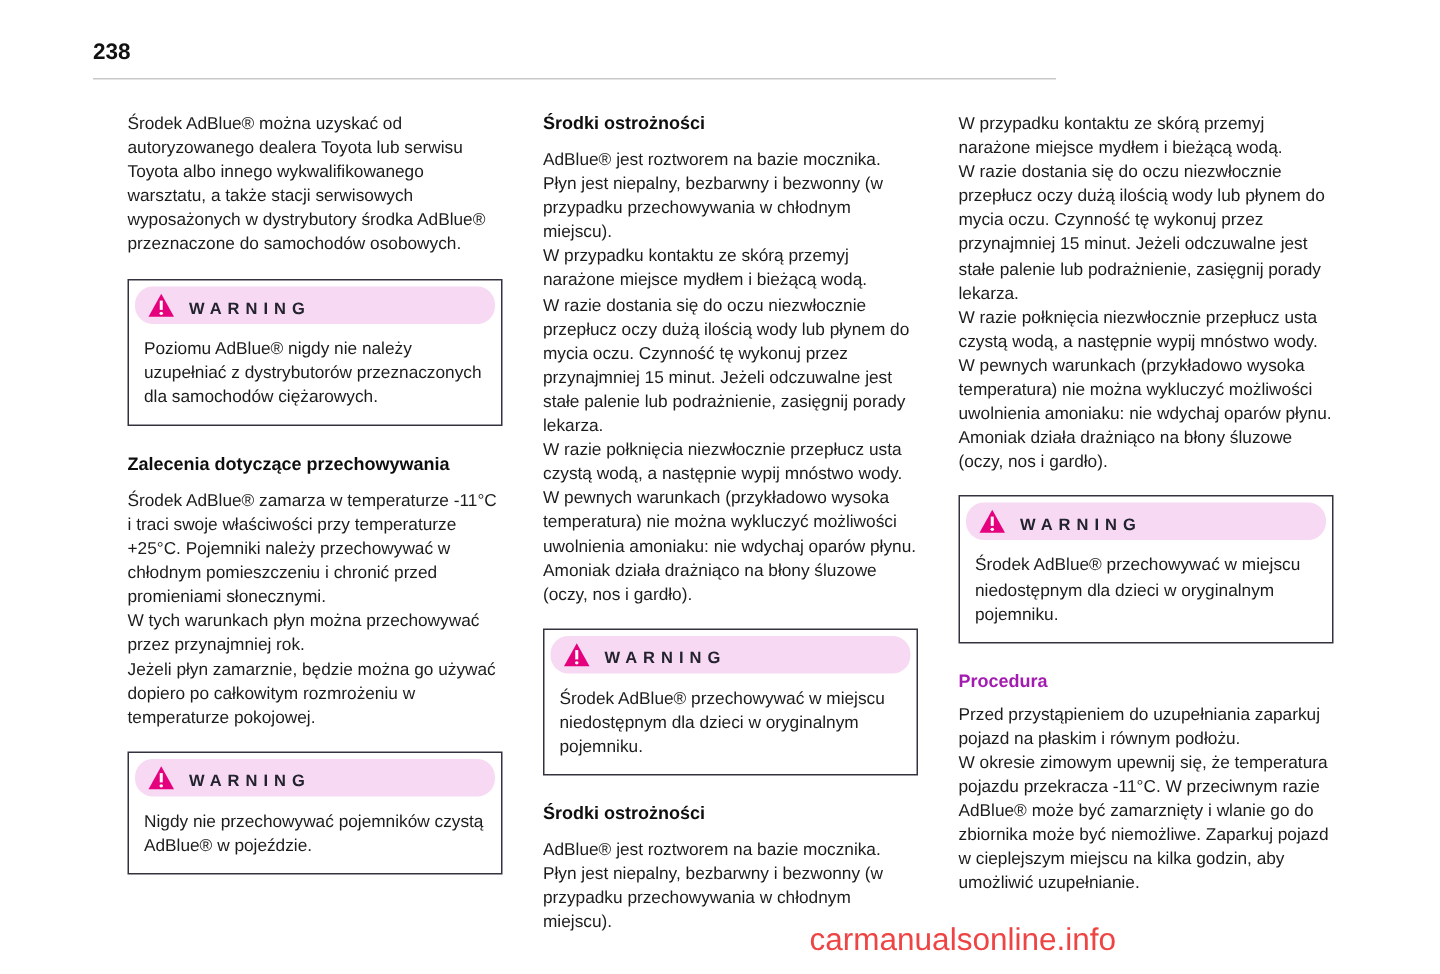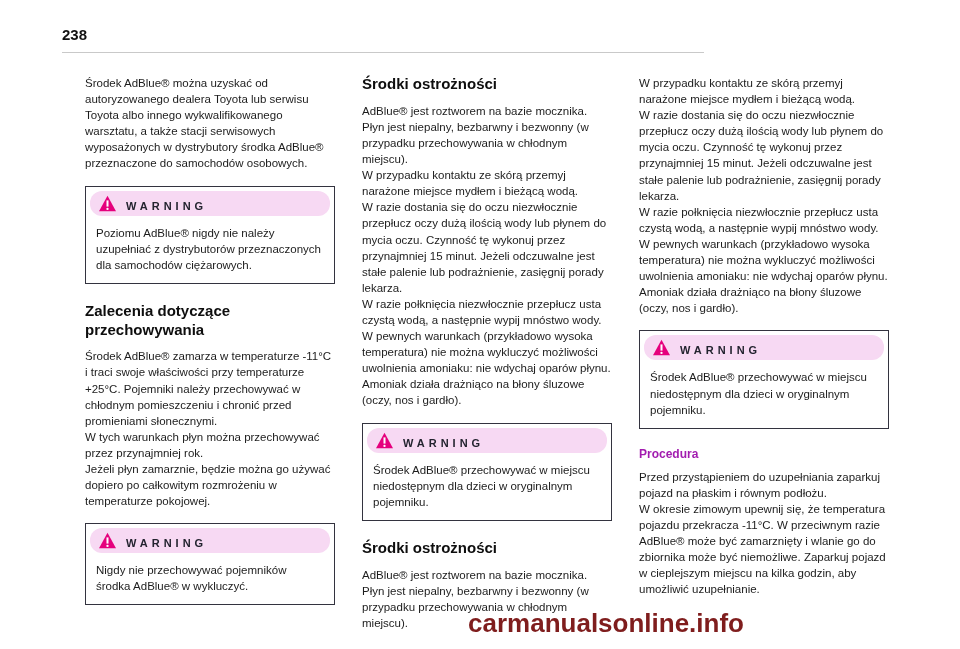--- a/index.html
+++ b/index.html
@@ -30,21 +30,21 @@
 
   .body-text {
     font-size: 11.5px;
     line-height: 1.4;
     white-space: pre-line;
     margin: 0 0 14px 0;
     color: #1c1c1c;
   }
 
   .section-heading {
-    font-size: 15px;
+    font-size: 12px;
     font-weight: bold;
     color: #0e0e0e;
     margin: 16px 0 9px 0;
     line-height: 1.25;
   }
   .sub-heading {
     font-size: 12px;
     font-weight: bold;
     color: #a21caf;
     margin: 14px 0 8px 0;
@@ -76,23 +76,22 @@
     line-height: 1.4;
     padding: 5px 10px 10px 10px;
     white-space: pre-line;
     color: #1c1c1c;
   }
 
   .watermark {
     position: absolute;
     right: 22px;
     bottom: 10px;
-    font-size: 26px;
-    color: #7f1d1d;
-    font-weight: bold;
+    font-size: 21px;
+    color: #ef4444;
   }
 </style>
 </head>
 <body>
 
 <div class="page">
 
   <div class="page-header">
     <span class="page-number">238</span>
   </div>
@@ -126,21 +125,21 @@
         <div class="warning-header">
           <span class="warning-icon">
             <svg width="19" height="17" viewBox="0 0 24 22" aria-hidden="true">
               <polygon points="12,1 23,21 1,21" fill="#e5007d"></polygon>
               <rect x="10.7" y="7" width="2.6" height="8" fill="#ffffff"></rect>
               <circle cx="12" cy="18" r="1.5" fill="#ffffff"></circle>
             </svg>
           </span>
           <span class="warning-title">WARNING</span>
         </div>
-        <div class="warning-body">Nigdy nie przechowywać pojemników środka AdBlue® w wykluczyć.</div>
+        <div class="warning-body">Nigdy nie przechowywać pojemników czystą AdBlue® w pojeździe.</div>
       </div>
     </div>
 
     <div class="col">
       <h2 class="section-heading">Środki ostrożności</h2>
       <p class="body-text">AdBlue® jest roztworem na bazie mocznika. Płyn jest niepalny, bezbarwny i bezwonny (w przypadku przechowywania w chłodnym miejscu).
 W przypadku kontaktu ze skórą przemyj narażone miejsce mydłem i bieżącą wodą.
 W razie dostania się do oczu niezwłocznie przepłucz oczy dużą ilością wody lub płynem do mycia oczu. Czynność tę wykonuj przez przynajmniej 15 minut. Jeżeli odczuwalne jest stałe palenie lub podrażnienie, zasięgnij porady lekarza.
 W razie połknięcia niezwłocznie przepłucz usta czystą wodą, a następnie wypij mnóstwo wody.
 W pewnych warunkach (przykładowo wysoka temperatura) nie można wykluczyć możliwości uwolnienia amoniaku: nie wdychaj oparów płynu. Amoniak działa drażniąco na błony śluzowe (oczy, nos i gardło).</p>

